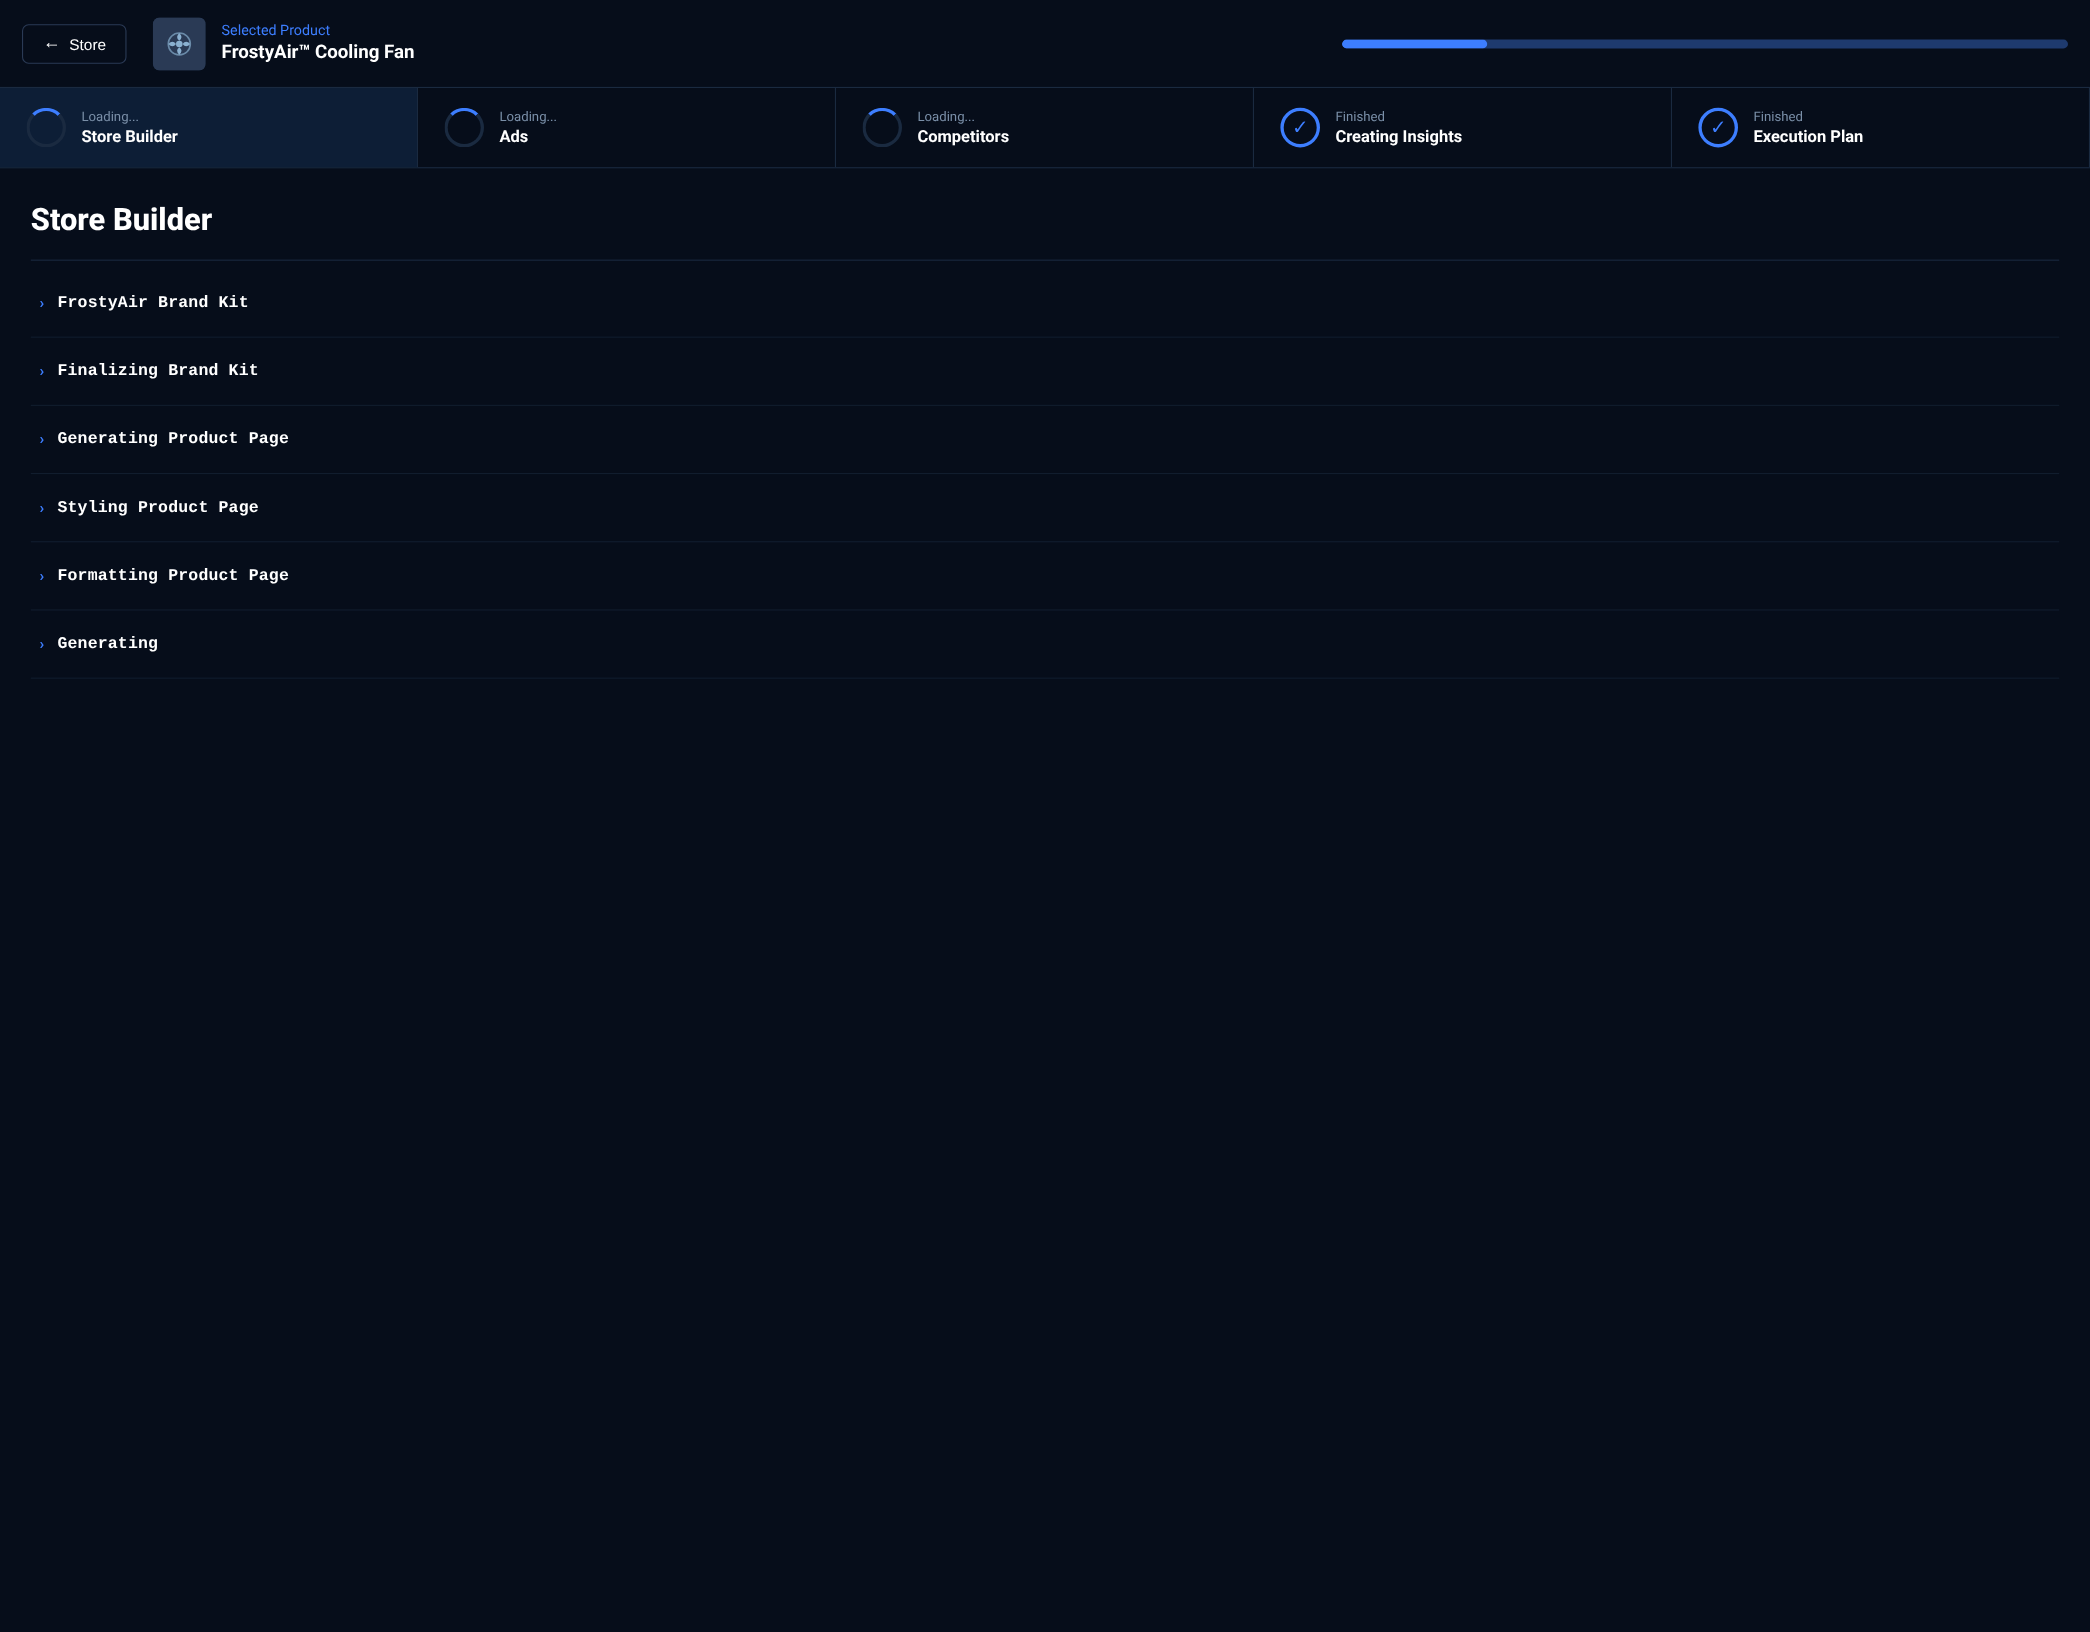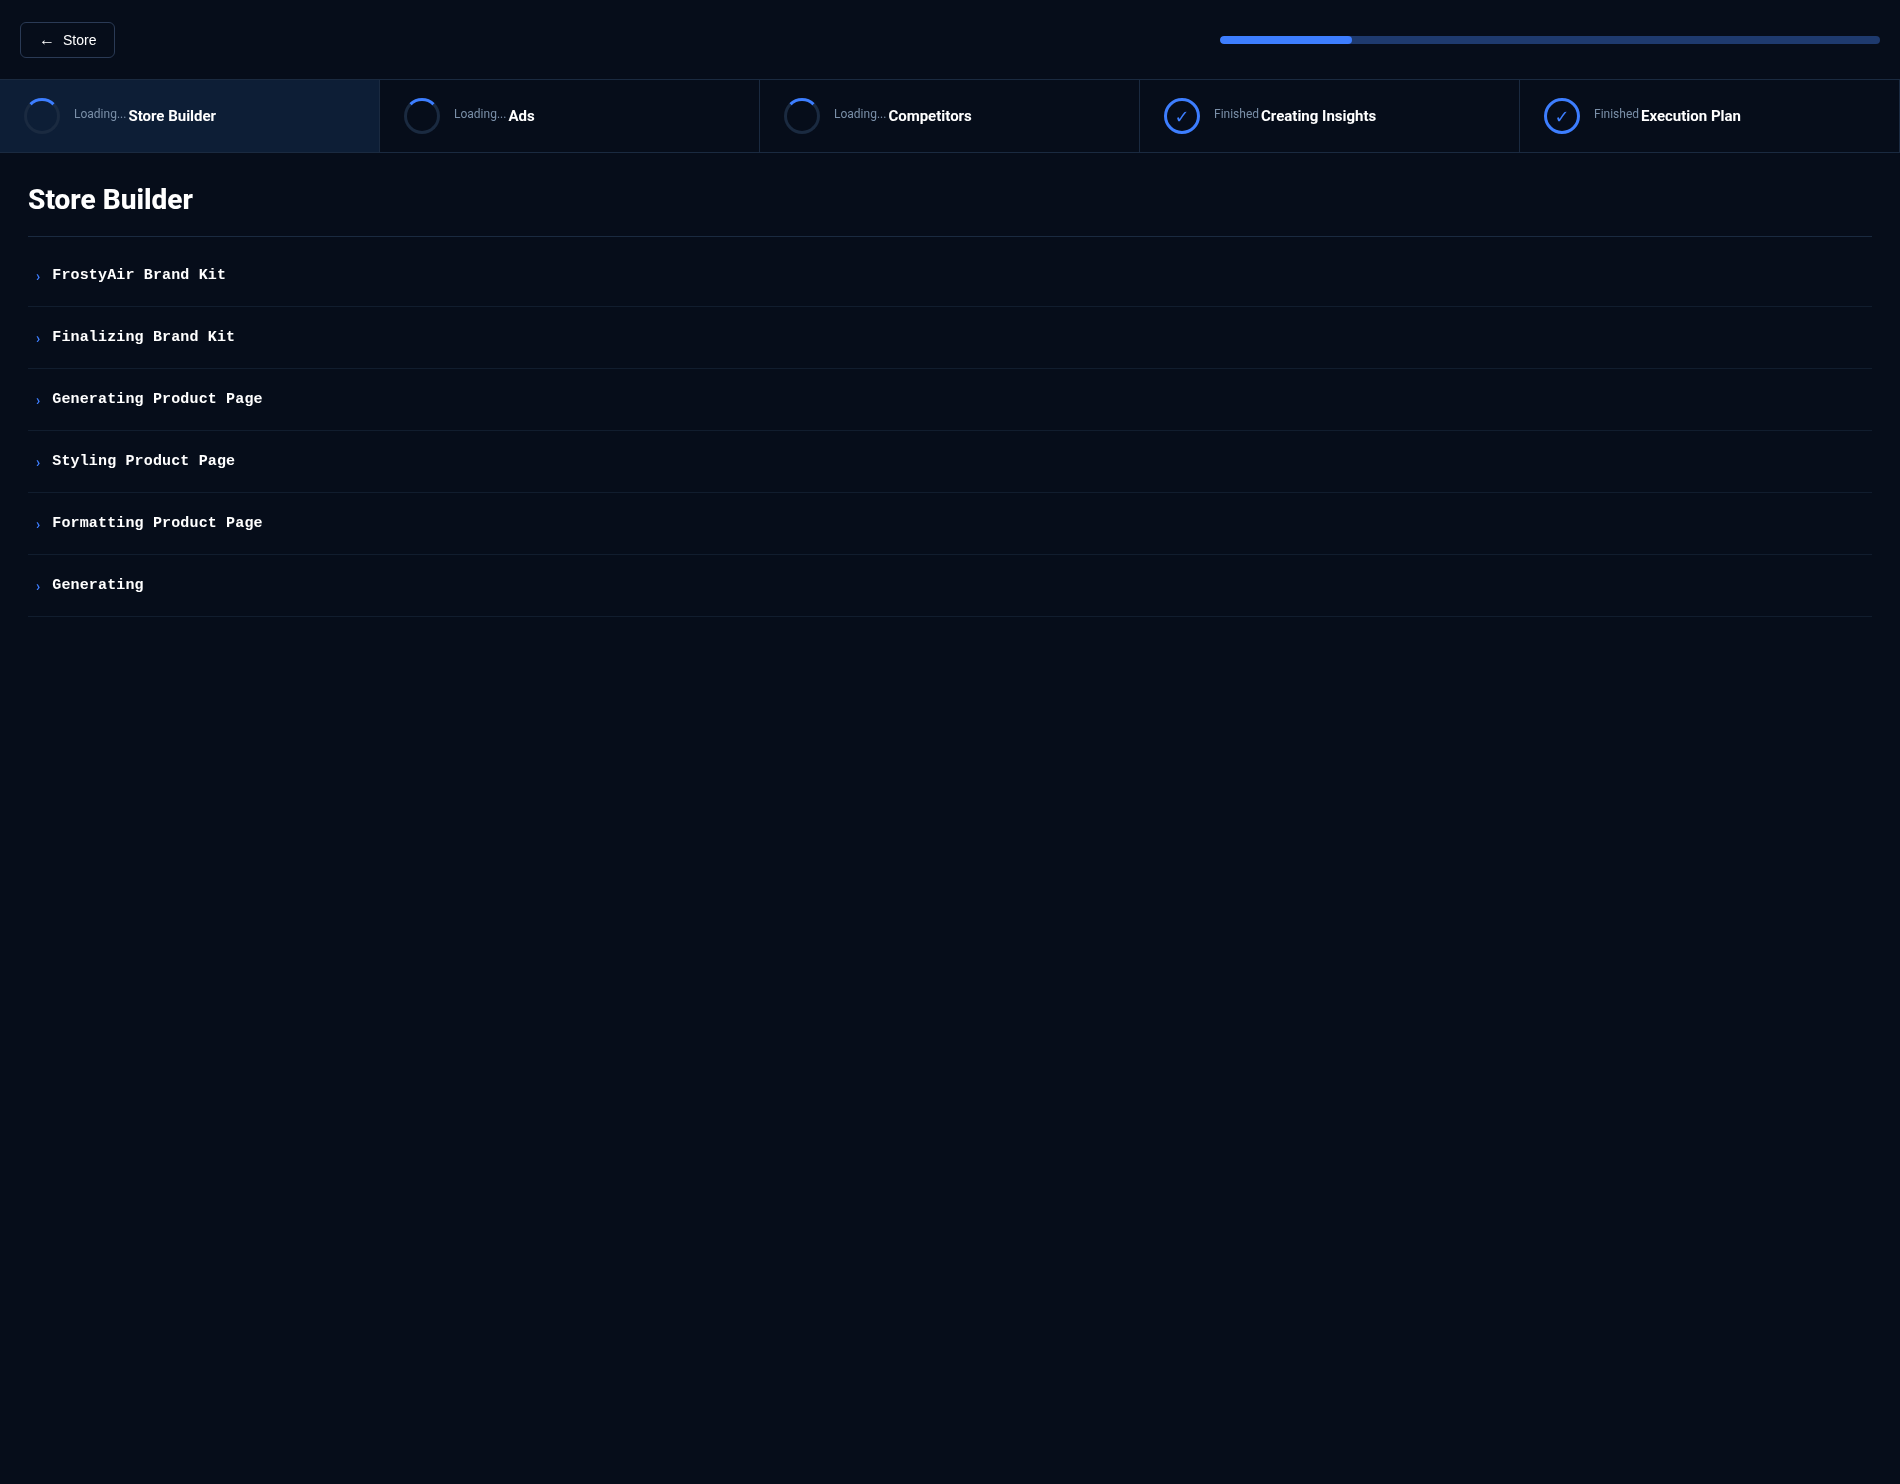--- a/index.html
+++ b/index.html
@@ -133,20 +133,21 @@
       width: 36px;
       height: 36px;
       flex-shrink: 0;
       display: flex;
       align-items: center;
       justify-content: center;
     }
 
     .tab-text {
       display: flex;
+      flex-direction: column;
       gap: 2px;
     }
 
     .tab-status {
       font-size: 12px;
       color: #7a8fa8;
       font-weight: 400;
     }
 
     .tab-title {
@@ -231,20 +232,38 @@
   </style>
 </head>
 <body>
 
 <header class="header">
   <button class="back-button">
     <span class="back-arrow">←</span>
     <span>Store</span>
   </button>
 
+  <div class="product-info">
+    <div class="product-thumbnail">
+      <svg class="fan-icon" viewBox="0 0 48 48">
+        <rect width="48" height="48" fill="#2a3a55" rx="4"></rect>
+        <circle cx="24" cy="24" r="10" fill="none" stroke="#6a8aa8" stroke-width="1.5"></circle>
+        <circle cx="24" cy="24" r="3" fill="#8ab0d0"></circle>
+
+        <path d="M24 14 Q28 18 24 21 Q20 18 24 14Z" fill="#8ab0d0" transform="rotate(0 24 24)"></path>
+        <path d="M24 14 Q28 18 24 21 Q20 18 24 14Z" fill="#8ab0d0" transform="rotate(90 24 24)"></path>
+        <path d="M24 14 Q28 18 24 21 Q20 18 24 14Z" fill="#8ab0d0" transform="rotate(180 24 24)"></path>
+        <path d="M24 14 Q28 18 24 21 Q20 18 24 14Z" fill="#8ab0d0" transform="rotate(270 24 24)"></path>
+      </svg>
+    </div>
+    <div class="product-text">
+      <span class="product-label">Selected Product</span>
+      <span class="product-name">FrostyAir™ Cooling Fan</span>
+    </div>
+  </div>
 
   <div class="progress-bar-container">
     <div class="progress-bar-track">
       <div class="progress-bar-fill" style="width: 20%;"></div>
     </div>
   </div>
 </header>
 
 <nav class="tabs-bar">
 

